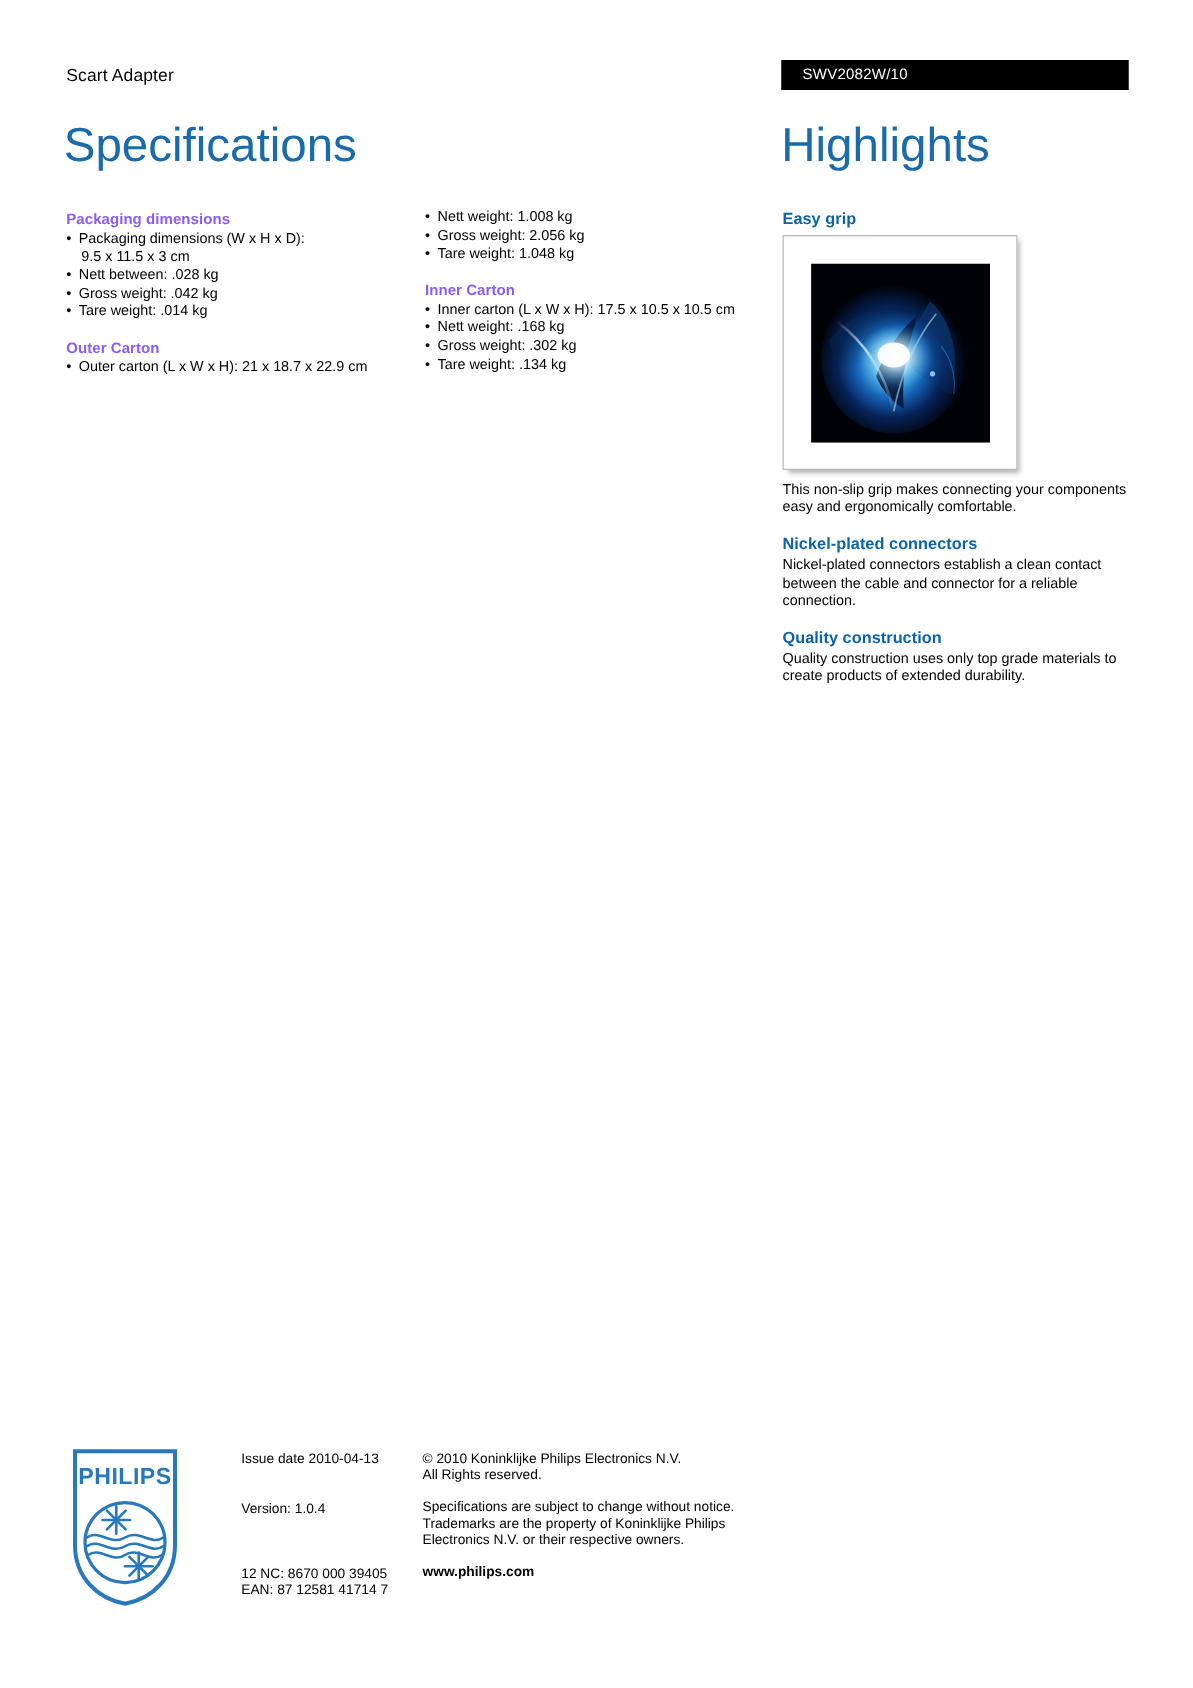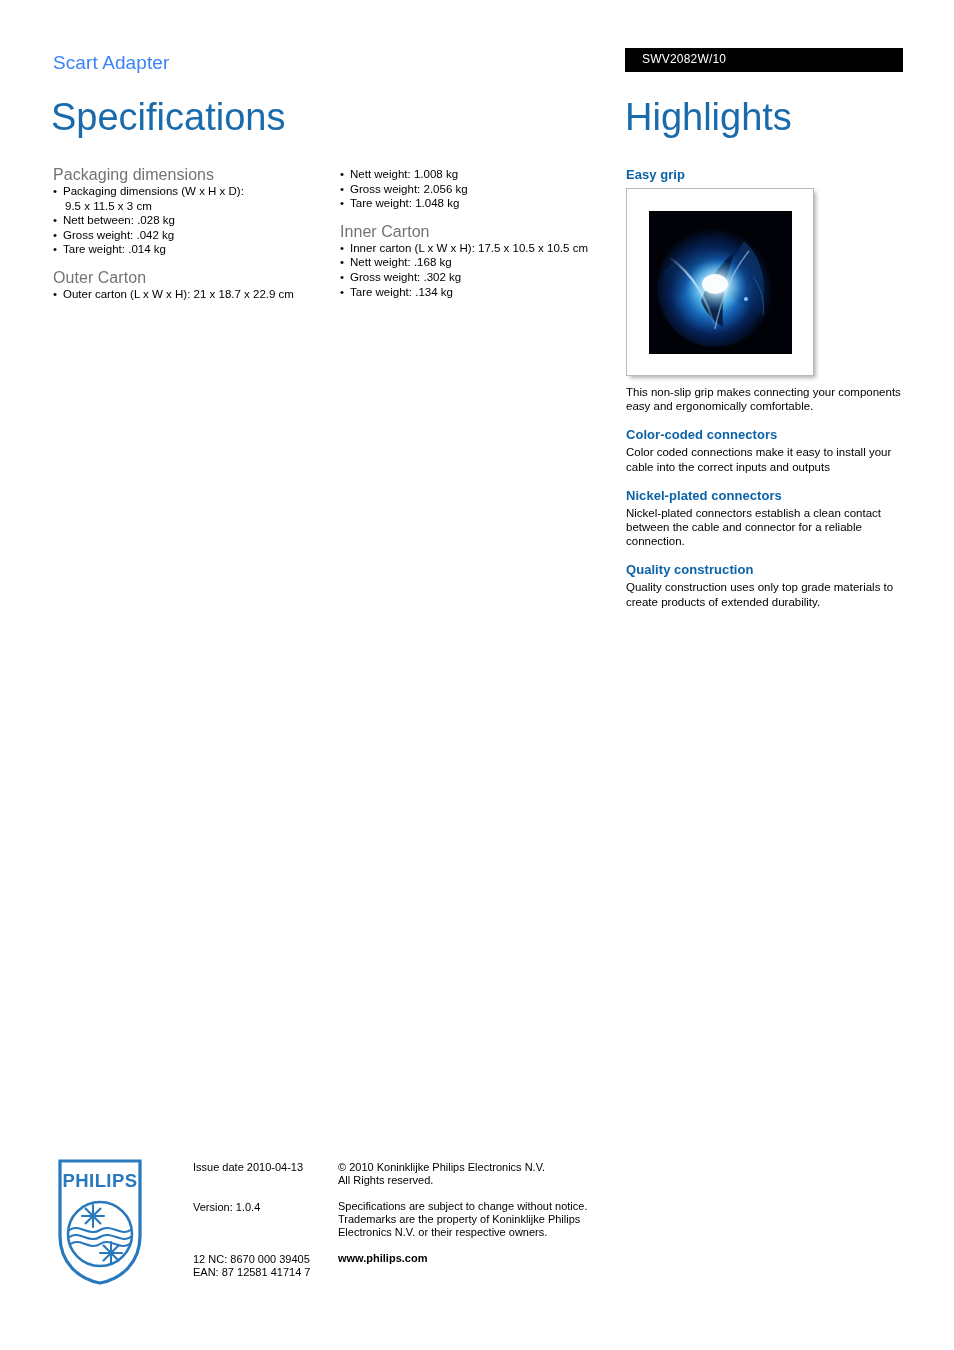--- a/index.html
+++ b/index.html
@@ -23,23 +23,23 @@
     position: absolute;
     top: 52px;
     left: 0;
     width: 954px;
     height: 26px;
   }
   .product-name {
     position: absolute;
     left: 53px;
     top: 0;
-    font-size: 19px;
+    font-size: 14px;
     letter-spacing: 0.1px;
-    color: #3b82f6;
+    color: #000000;
     white-space: nowrap;
   }
   .product-code-bar {
     position: absolute;
     left: 625px;
     top: -4px;
     width: 278px;
     height: 24px;
     background: #000000;
   }
@@ -74,23 +74,23 @@
     line-height: 14.6px;
     color: #000;
   }
   .spec-col.col1 { left: 53px;  width: 268px; }
   .spec-col.col2 { left: 340px; width: 280px; }
 
   .spec-group { margin-bottom: 13px; }
   .spec-group:last-child { margin-bottom: 0; }
 
   .spec-heading {
-    color: #737373;
-    font-weight: normal;
-    font-size: 16px;
+    color: #8b5cf6;
+    font-weight: bold;
+    font-size: 12px;
     line-height: 16px;
     margin-bottom: 1px;
     letter-spacing: 0.05px;
   }
   .spec-item {
     position: relative;
     padding-left: 10px;
     line-height: 14.6px;
   }
   .spec-item .bullet {
@@ -274,24 +274,20 @@
     <ellipse cx="68" cy="74" rx="30" ry="26" fill="url(#hotSpot)" opacity="0.95"></ellipse>
     <ellipse cx="66" cy="73" rx="13" ry="10" fill="#ffffff" opacity="0.92"></ellipse>
     <circle cx="97" cy="88" r="2.1" fill="#9fdcff" opacity="0.85"></circle>
     <path d="M104 66 C112 76, 116 90, 114 104" stroke="#2f86d8" stroke-width="1" fill="none" opacity="0.5"></path>
   </svg>
         </div>
       </div>
       <div class="hl-text">This non-slip grip makes connecting your components easy and ergonomically comfortable.</div>
     </div>
     <div class="hl-block">
-      <div class="hl-title">Color-coded connectors</div>
-      <div class="hl-text">Color coded connections make it easy to install your cable into the correct inputs and outputs</div>
-    </div>
-    <div class="hl-block">
       <div class="hl-title">Nickel-plated connectors</div>
       <div class="hl-text">Nickel-plated connectors establish a clean contact between the cable and connector for a reliable connection.</div>
     </div>
     <div class="hl-block">
       <div class="hl-title">Quality construction</div>
       <div class="hl-text">Quality construction uses only top grade materials to create products of extended durability.</div>
     </div>
   </div>
 
 <div class="footer">

